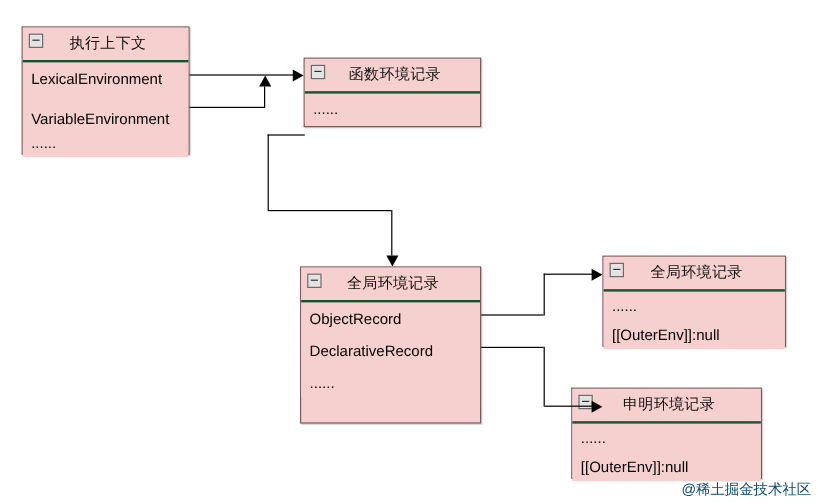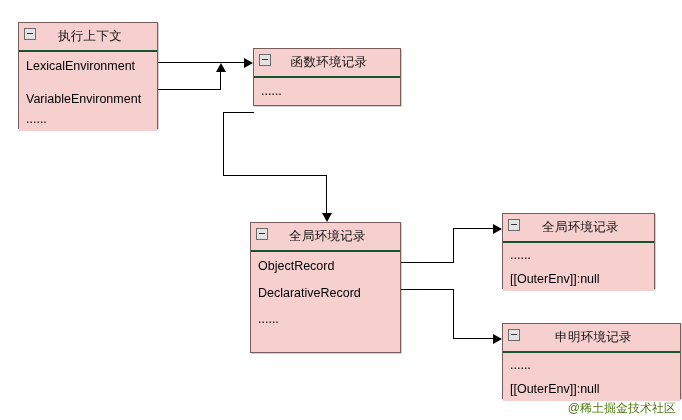--- a/index.html
+++ b/index.html
@@ -104,21 +104,21 @@
     border-left: 5px solid transparent;
     border-right: 5px solid transparent;
     border-top: 9px solid #000000;
   }
 
   .watermark {
     position: absolute;
     right: 6px;
     bottom: 3px;
     font-size: 12px;
-    color: #4d7c0f;
+    color: #0c4a6e;
     white-space: nowrap;
     user-select: none;
   }
 </style>
 </head>
 <body>
 
 <div id="canvas">
 
   <div class="uml-box" style="left:18px; top:22px; width:140px; height:107px;">
@@ -177,21 +177,21 @@
     <div class="uml-body">
       <div class="uml-row" style="height:24px;">
         <span class="row-dots">......</span>
       </div>
       <div class="uml-row" style="height:24px;">
         <span>[[OuterEnv]]:null</span>
       </div>
     </div>
   </div>
 
-  <div class="uml-box" style="left:502px; top:323px; width:179px; height:76px;">
+  <div class="uml-box" style="left:476px; top:323px; width:159px; height:76px;">
     <div class="uml-header">
       <span class="collapse-icon"></span>
       <span class="uml-title">申明环境记录</span>
     </div>
     <div class="uml-body">
       <div class="uml-row" style="height:24px;">
         <span class="row-dots">......</span>
       </div>
       <div class="uml-row" style="height:24px;">
         <span>[[OuterEnv]]:null</span>

